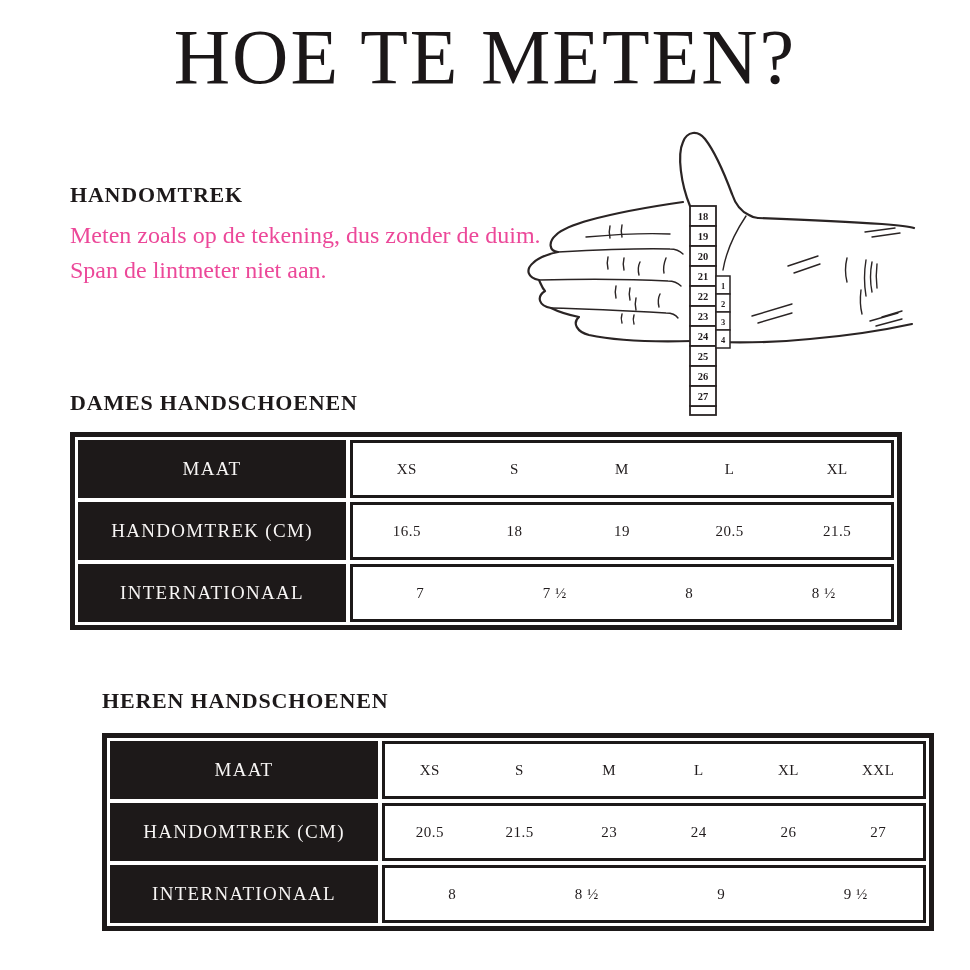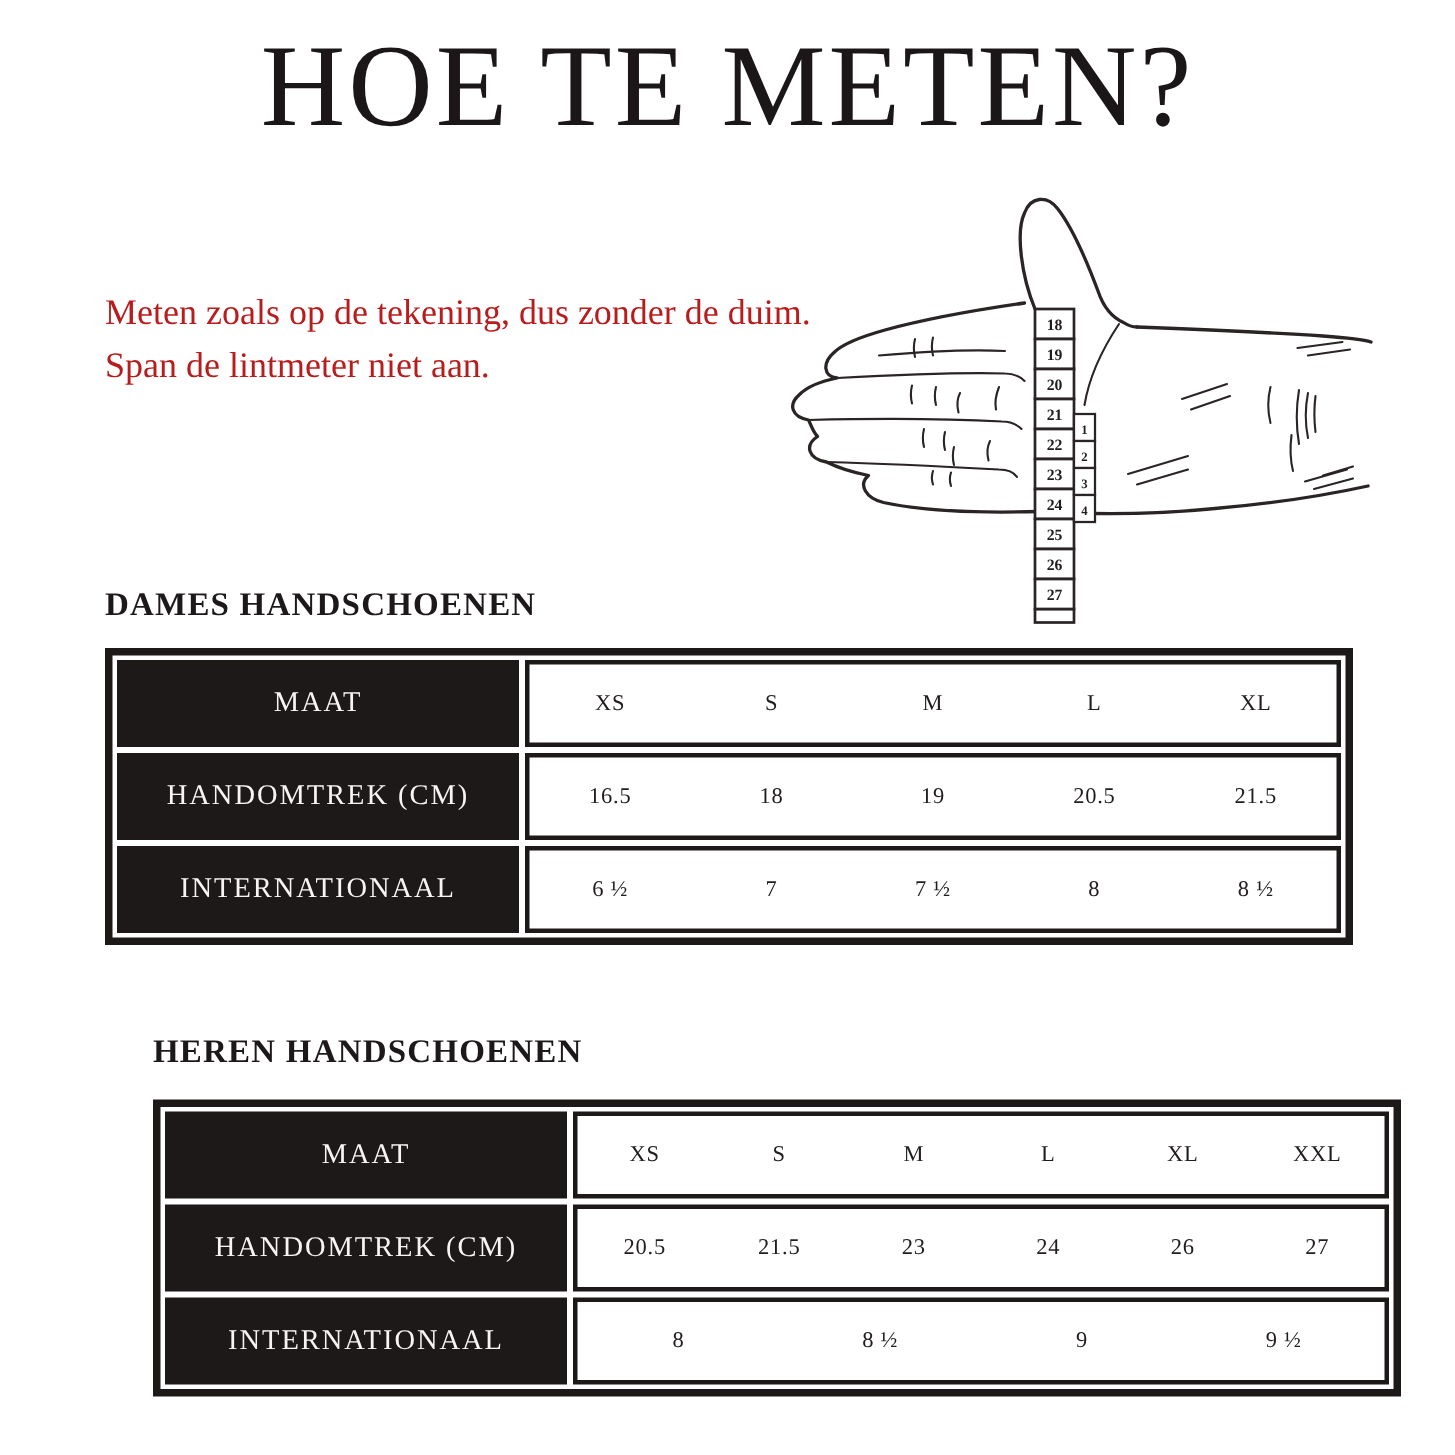--- a/index.html
+++ b/index.html
@@ -11,21 +11,21 @@
   .page-title{
     position:absolute;top:12px;left:0;width:970px;margin:0;
     text-align:center;font-size:78px;font-weight:400;line-height:1.15;
     letter-spacing:2px;color:#1b1718;
   }
   .intro{position:absolute;left:70px;top:182px;width:485px;}
   .intro h2{
     margin:0;font-size:22px;font-weight:700;letter-spacing:0.8px;color:#1d191a;
   }
   .intro p{
-    margin:10px 0 0 0;font-size:24px;line-height:1.45;color:#b91c1c;
+    margin:10px 0 0 0;font-size:24px;line-height:1.45;color:#ec4899;
   }
   .hand-figure{position:absolute;left:520px;top:110px;width:440px;height:320px;}
   .hand-figure svg{display:block;width:100%;height:100%;}
   .size-section{position:absolute;left:70px;width:832px;}
   .size-section h3{
     margin:0;font-size:22px;font-weight:700;letter-spacing:0.8px;color:#1d191a;
   }
   .size-table{
     position:absolute;left:0;box-sizing:border-box;width:832px;
     border:5px solid #1d1919;background:#ffffff;padding:3px;
@@ -48,20 +48,21 @@
   .ink{stroke:#2a2424;fill:none;stroke-linecap:round;stroke-linejoin:round;}
   .tape-cell{fill:#ffffff;stroke:#2a2424;}
   .tape-num{font-family:"Liberation Serif","DejaVu Serif",serif;font-weight:700;fill:#211c1d;text-anchor:middle;}
 </style>
 </head>
 <body>
 
 <h1 class="page-title">HOE TE METEN?</h1>
 
 <section class="intro">
+  <h2>HANDOMTREK</h2>
   <p>Meten zoals op de tekening, dus zonder de duim. Span de lintmeter niet aan.</p>
 </section>
 
 <div class="hand-figure">
   <svg viewBox="0 0 440 320" xmlns="http://www.w3.org/2000/svg">
 
     <g class="ink" stroke-width="2.2">
 
       <path d="M 163,92 C 128,97 92,104 70,110 C 52,115 41,120 36,125 C 28,132 29,141 38,142
                C 28,144 18,148 13,153 C 5,160 8,168 19,170
@@ -169,21 +170,20 @@
         <div class="data-cell">16.5</div>
         <div class="data-cell">18</div>
         <div class="data-cell">19</div>
         <div class="data-cell">20.5</div>
         <div class="data-cell">21.5</div>
       </div>
     </div>
     <div class="t-row">
       <div class="label-cell">INTERNATIONAAL</div>
       <div class="data-box">
-        <div class="data-cell">6 ½</div>
         <div class="data-cell">7</div>
         <div class="data-cell">7 ½</div>
         <div class="data-cell">8</div>
         <div class="data-cell">8 ½</div>
       </div>
     </div>
   </div>
 </section>
 
 <section class="size-section" style="top:688px;margin-left:32px;">

